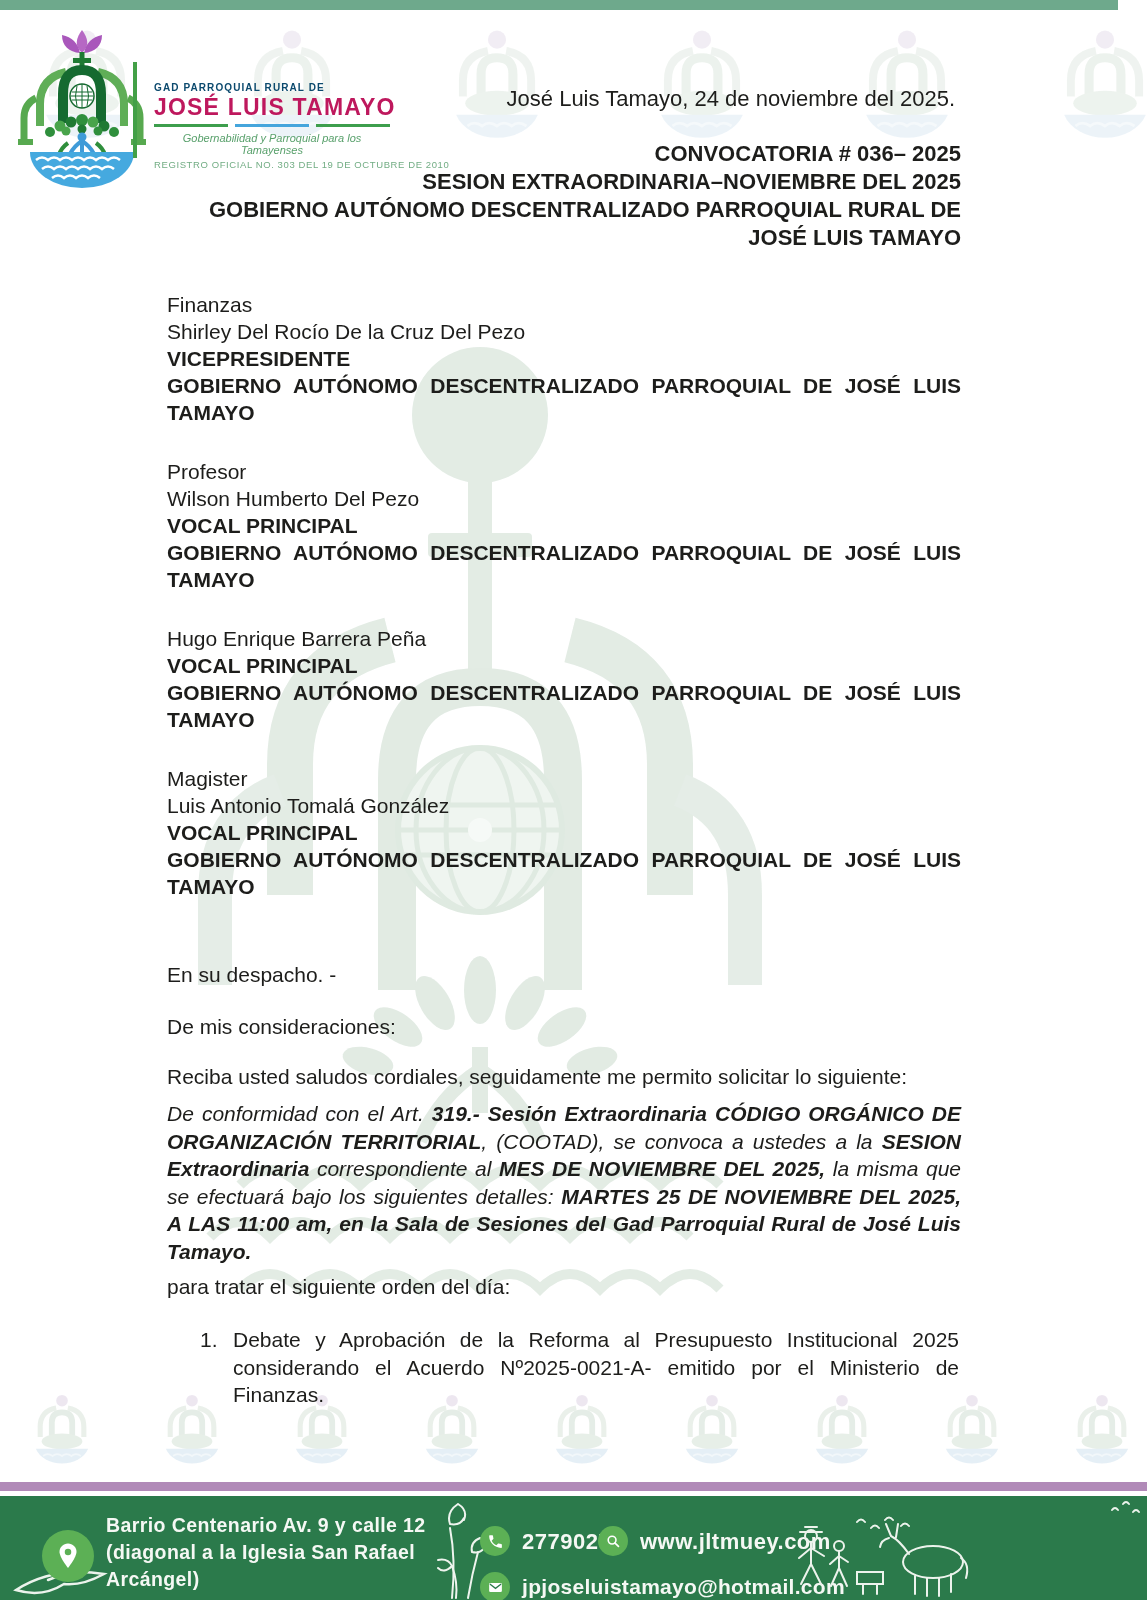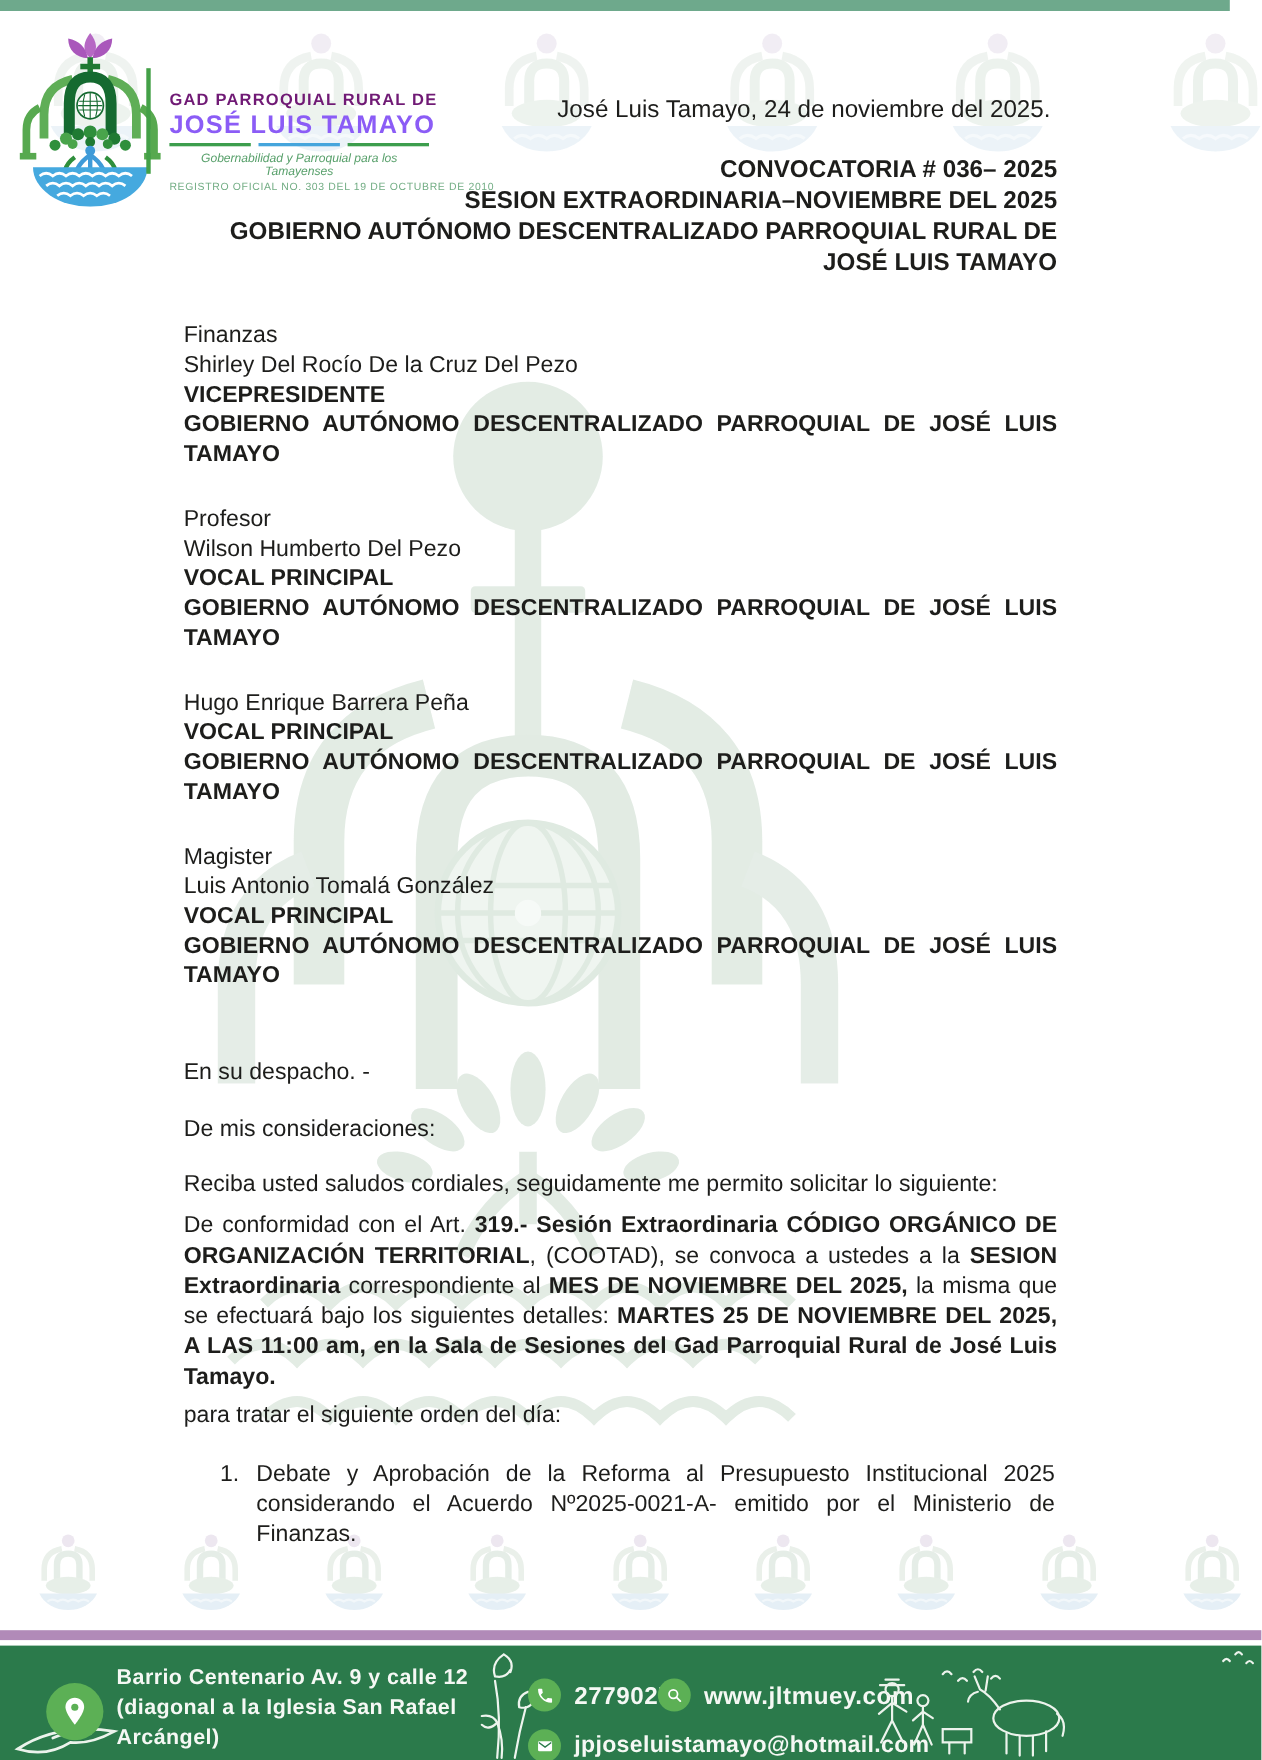--- a/index.html
+++ b/index.html
@@ -9,41 +9,41 @@
   .top-bar{position:absolute;left:0;top:0;width:1118px;height:10px;background:#6ea98c;}
   
   .ghost{position:absolute;opacity:.55;z-index:0;}
   .ghost.bottom{opacity:.75;}
   
   .big-wm{position:absolute;left:185px;top:335px;z-index:0;opacity:.9;}
   
   .crest{position:absolute;left:16px;top:26px;z-index:2;}
   .divider{position:absolute;left:133px;top:62px;width:4px;height:96px;background:#43a047;z-index:2;}
   .logo-text{position:absolute;left:154px;top:82px;width:250px;z-index:2;}
-  .org-type{font-size:15px;font-weight:bold;letter-spacing:1.1px;color:#701a75;}
-  .org-name{font-size:23px;font-weight:bold;letter-spacing:1.2px;color:#8b5cf6;margin-top:1px;white-space:nowrap;}
+  .org-type{font-size:10px;font-weight:bold;letter-spacing:1.1px;color:#0c4a6e;}
+  .org-name{font-size:23px;font-weight:bold;letter-spacing:1.2px;color:#be185d;margin-top:1px;white-space:nowrap;}
   .underline{display:flex;gap:7px;margin-top:3px;width:236px;}
   .underline .seg{height:3px;flex:1;}
   .seg-green{background:#3d9e4d;}
   .seg-blue{background:#45a5dc;}
   .tagline{font-size:11px;font-style:italic;color:#58a06b;text-align:center;margin-top:5px;width:236px;}
   .registro{font-size:9.5px;letter-spacing:.6px;color:#72ad84;margin-top:3px;width:250px;white-space:nowrap;}
   .date-line{position:absolute;top:86px;right:192px;font-size:22px;z-index:2;}
   
   .title-block{position:absolute;left:167px;top:140px;width:794px;text-align:right;
                font-weight:bold;font-size:22px;line-height:28px;z-index:2;}
   
   .content{position:absolute;left:167px;top:291px;width:794px;font-size:21px;line-height:27px;z-index:2;}
   .recipient{margin:0 0 32px 0;}
   .recipient .r-role{font-weight:bold;}
   .recipient .r-org{font-weight:bold;text-align:justify;}
   .p-despacho{margin:61px 0 25px 0;}
   .p-consid{margin:0 0 23px 0;}
   .p-reciba{margin:0 0 10px 0;}
-  .p-main{text-align:justify;line-height:27.5px;margin:0 0 8px 0;}
+  .p-main{text-align:justify;line-height:27.5px;margin:0 0 8px 0;font-style:italic;}
   .p-orden{margin:0 0 26px 0;}
   .agenda-item{position:relative;margin-left:66px;width:726px;text-align:justify;line-height:27.5px;}
   .agenda-num{position:absolute;left:-33px;}
   b{font-weight:bold;}
   
   .purple-bar{position:absolute;left:0;top:1482px;width:1147px;height:9px;background:#b18ab8;z-index:3;}
   .footer{position:absolute;left:0;top:1496px;width:1147px;height:104px;background:#2b7a4b;z-index:3;color:#f5f8f4;}
   .icon-circle{position:absolute;border-radius:50%;background:#5cb055;display:flex;align-items:center;justify-content:center;}
   .pin-circle{left:42px;top:34px;width:52px;height:52px;}
   .phone-circle{left:480px;top:30px;width:30px;height:30px;}

